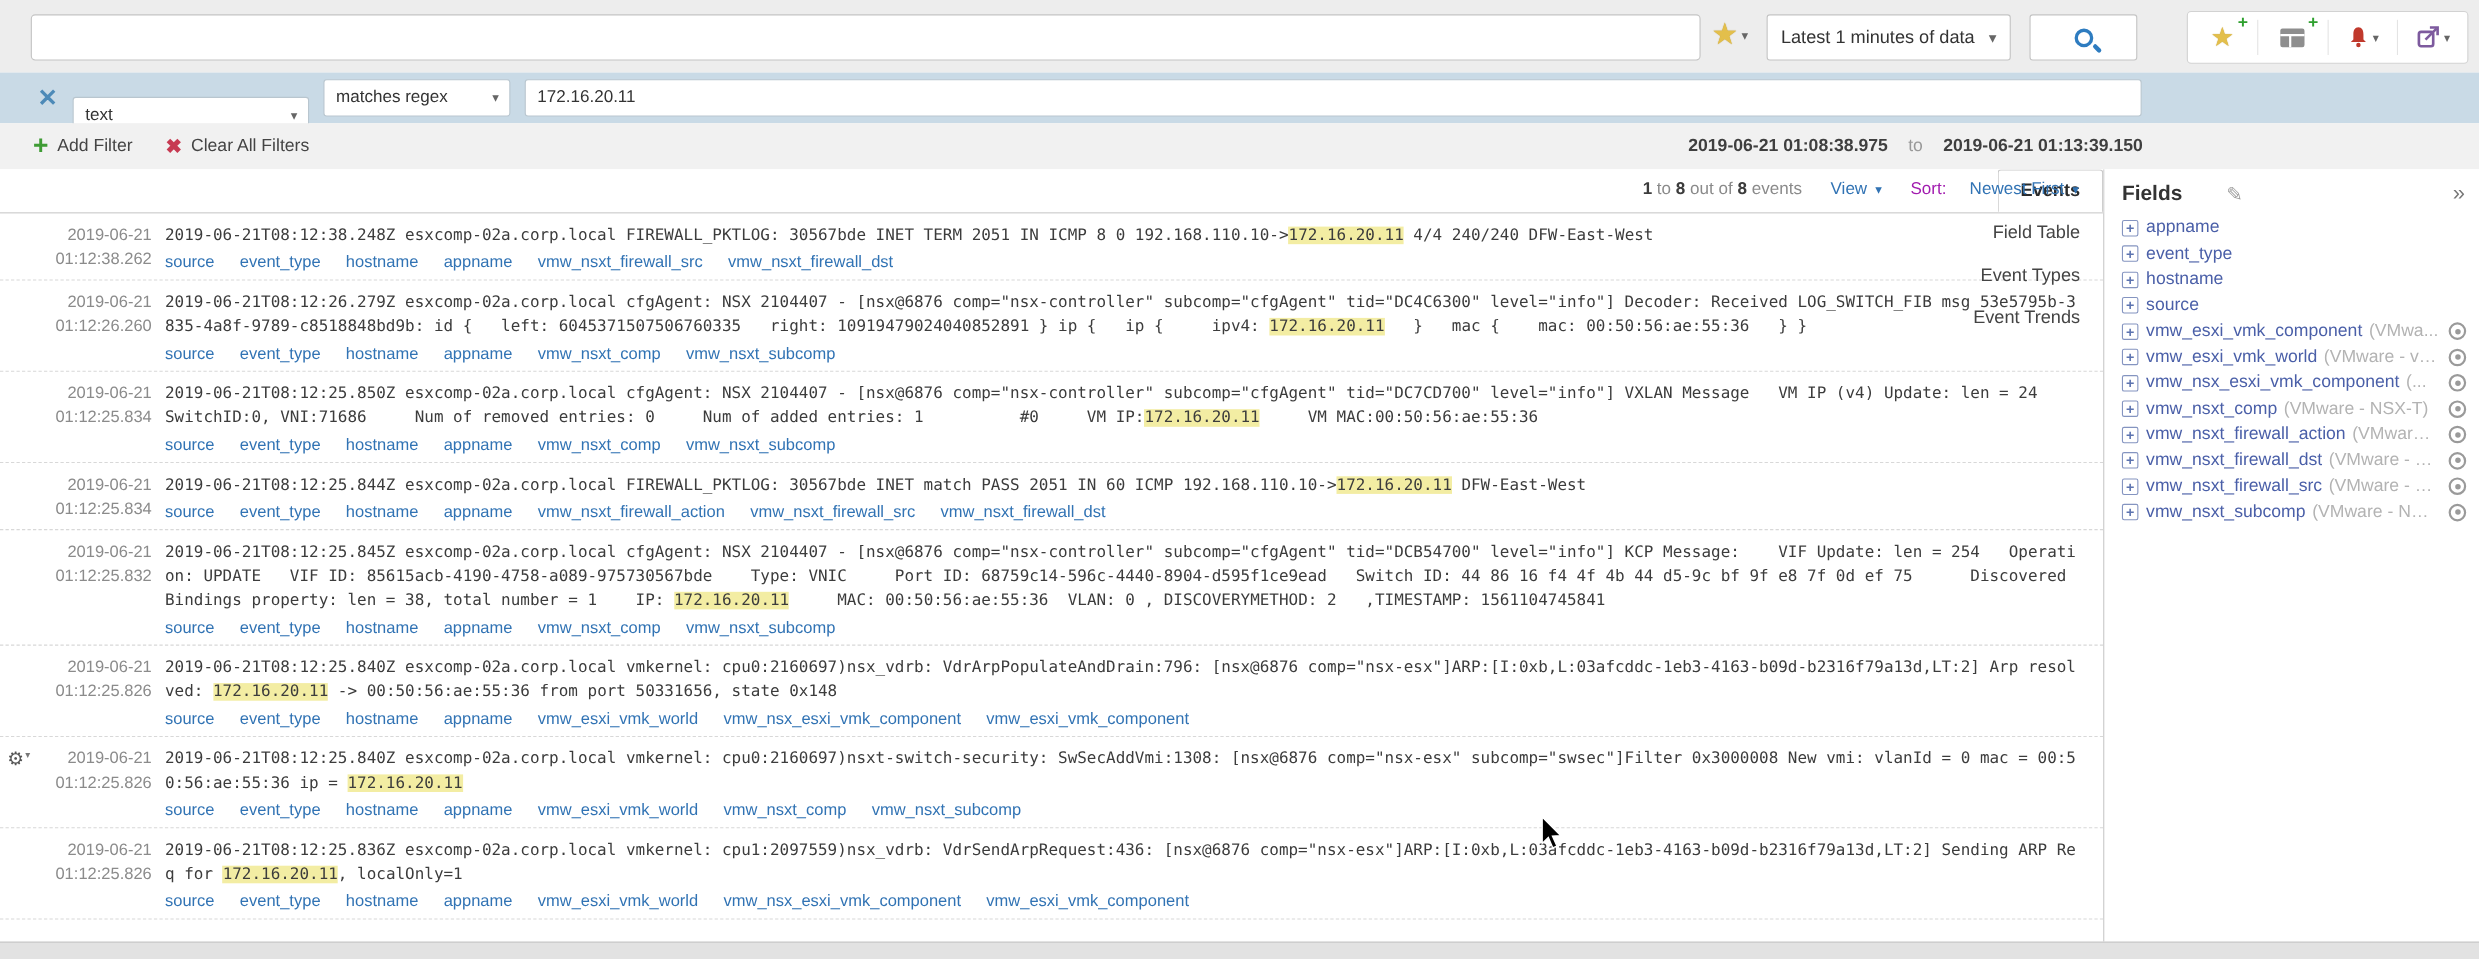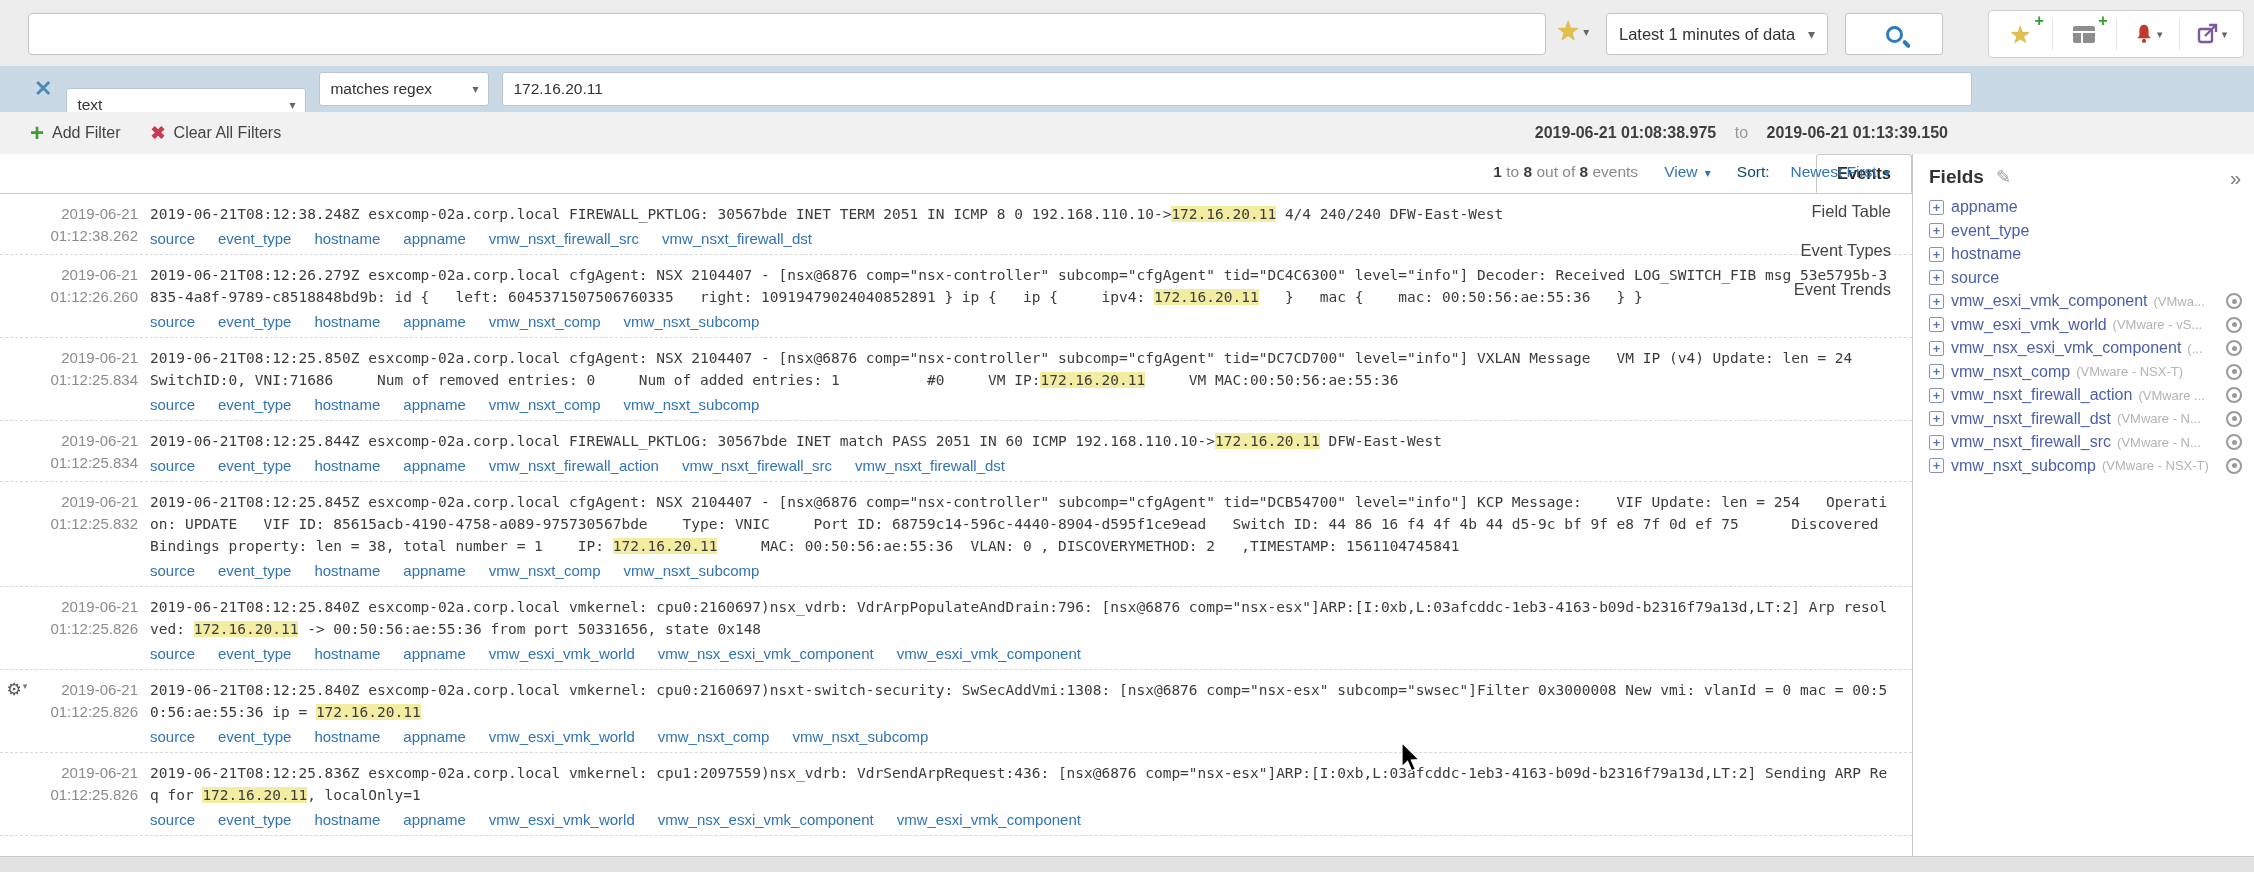--- a/index.html
+++ b/index.html
@@ -33,21 +33,21 @@
   .plus-badge { position:absolute; top:-6px; right:8px; color:#2ea02e; font-weight:bold; font-size:16px; }
   .slot-caret { color:#666; font-size:11px; margin-left:2px; }
 
   
   .filter-strip { position:absolute; top:66px; left:0; width:100%; height:46px; background:#c9dae6;
                   display:flex; align-items:center; padding-left:34px; }
   .filter-x { color:#4d8ab8; font-weight:bold; font-size:22px; margin-right:14px; cursor:pointer; line-height:1; }
   .select-box { height:34px; background:#fff; border:1px solid #b9c6cf; border-radius:3px;
                 display:flex; align-items:center; padding:0 10px; font-size:15.5px; color:#333; cursor:pointer; }
   .select-box .caret { margin-left:auto; font-size:12px; }
-  .filter-field { width:240px; margin-right:13px;margin-top:32px; }
+  .filter-field { width:215px; margin-right:13px;margin-top:32px; }
   .filter-op { width:170px; margin-right:13px; }
   .filter-value { width:1470px; height:34px; background:#fff; border:1px solid #b9c6cf; border-radius:3px;
                   font-size:15.5px; padding:0 10px; color:#333; outline:none; }
 
   
   .actions-row { position:absolute; top:112px; left:0; width:100%; height:42px; background:#f1f1f1;
                  display:flex; align-items:center; padding-left:30px; font-size:16px; }
   .action-link { display:flex; align-items:center; color:#444; margin-right:30px; cursor:pointer; }
   .plus-icon { color:#3f9c35; font-weight:900; font-size:24px; margin-right:8px; line-height:1; }
   .xx-icon { color:#c73a52; font-weight:900; font-size:18px; margin-right:8px; line-height:1; }
@@ -61,53 +61,53 @@
   .tabs-bar { height:40px; border-bottom:1px solid #c9c9c9; display:flex; align-items:flex-end;
               padding-left:18px; position:relative; background:#fff;flex-direction:column; }
   .tab { padding:9px 20px; font-size:16.5px; color:#444; cursor:pointer; border:1px solid transparent; }
   .tab.active { background:#fff; border:1px solid #c9c9c9; border-bottom:1px solid #fff;
                 margin-bottom:-1px; border-radius:3px 3px 0 0; font-weight:bold; color:#2b2b2b; }
   .results-meta { position:absolute; right:22px; top:9px; display:flex; align-items:center;
                   font-size:15.5px; color:#8a8a8a; }
   .results-meta b { color:#3c3c3c; }
   .meta-link { color:#3173b4; margin-left:26px; cursor:pointer; }
   .meta-link .caret { color:#3173b4; }
-  .sort-label { margin-left:26px; color:#0c4a6e; }
+  .sort-label { margin-left:26px; color:#a21caf; }
   .sort-value { color:#3173b4; margin-left:21px; cursor:pointer; }
 
   .events-list { overflow:hidden; height:661px; }
   .event-row { display:flex; padding:9px 0 7px; border-bottom:1px dashed #d8d8d8; }
   .event-gutter { width:34px; flex-shrink:0; display:flex; align-items:flex-start;
                   justify-content:center; padding-top:2px; }
   .gear { color:#555; font-size:17px; line-height:1; cursor:pointer; }
   .gear-caret { color:#777; font-size:9px; margin-left:1px; }
   .event-date { width:104px; flex-shrink:0; text-align:right; color:#8b8b8b;
                 font-size:15px; line-height:22px; }
   .event-body { flex:1; margin-left:12px; padding-right:22px; min-width:0; }
   .event-msg { font-family:"DejaVu Sans Mono", monospace; font-size:14.5px; color:#3c3c3c;
                line-height:22px; white-space:pre-wrap; word-break:break-all; }
   .hl { background:#f3eda3; }
   .event-tags { margin-top:5px; display:flex; gap:23px; flex-wrap:wrap; }
   .event-tag { color:#3173b4; font-size:15px; cursor:pointer; }
 
   
   .fields-panel { width:342px; border-left:1px solid #c9c9c9; background:#fff;
                   padding:12px 12px 0 16px; }
-  .fields-header { display:flex; align-items:flex-end; }
+  .fields-header { display:flex; align-items:flex-start;gap:28px; }
   .fields-title { font-size:19px; font-weight:bold; color:#333; }
   .pencil-icon { color:#a0a0a0; font-size:18px; margin-left:12px; cursor:pointer; }
   .collapse-icon { margin-left:auto; color:#777; font-size:20px; line-height:1; cursor:pointer;
                    letter-spacing:-3px; padding-right:4px; }
   .fields-list { margin-top:10px; }
   .field-item { display:flex; align-items:center; margin-bottom:5.5px; cursor:pointer; }
   .plusbox { width:15px; height:15px; border:1px solid #8494c0; border-radius:2px; color:#5d74b0;
              font-size:13px; line-height:13px; text-align:center; margin-right:7px; flex-shrink:0;
              font-weight:bold; }
   .field-name { color:#4a5fa8; font-size:16px; white-space:nowrap; }
-  .field-note { color:#b3b3b3; font-size:13px; margin-left:6px; white-space:nowrap;
+  .field-note { color:#b3b3b3; font-size:16px; margin-left:6px; white-space:nowrap;
                 overflow:hidden; text-overflow:ellipsis; flex:1; }
   .eye-icon { width:16px; height:16px; border:2px solid #9a9a9a; border-radius:50%;
               position:relative; flex-shrink:0; margin-left:8px; cursor:pointer; }
   .eye-icon::after { content:""; position:absolute; inset:0; margin:auto; width:5px; height:5px;
                      border-radius:50%; background:#9a9a9a; }
 
   
   .bottom-strip { position:absolute; bottom:0; left:0; width:100%; height:16px;
                   background:#e2e2e2; border-top:1px solid #c7c7c7; }
 

